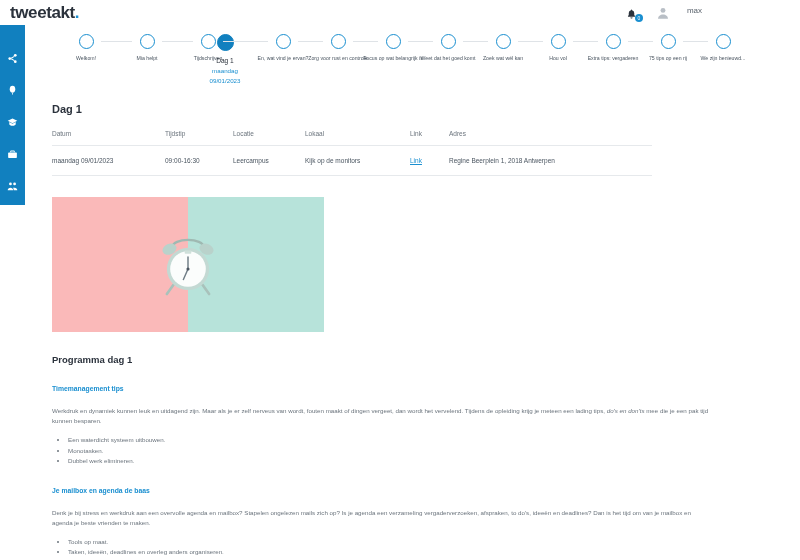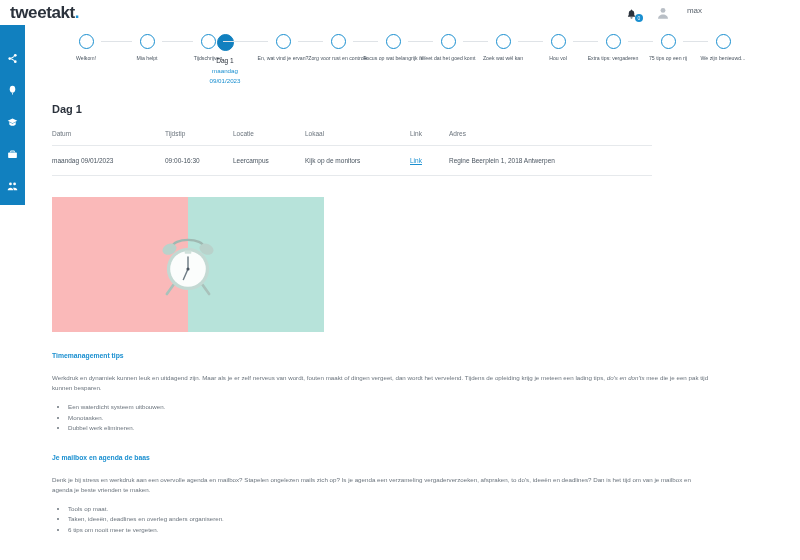--- a/index.html
+++ b/index.html
@@ -317,20 +317,21 @@
       <circle cx="50" cy="54" r="27" fill="#fbfdfc"></circle>
       <rect x="45" y="26" width="10" height="5" rx="1" fill="#cfe0da"></rect>
       <g stroke="#6f7d86" stroke-width="2.2" stroke-linecap="round">
         <path d="M50 54 L50 36"></path>
         <path d="M50 54 L43 70"></path>
       </g>
       <circle cx="50" cy="54" r="2.4" fill="#4a5560"></circle>
     </svg>
   </div>
 
+  <h2 class="section-title">Programma dag 1</h2>
 
   <h3 class="sub-title">Timemanagement tips</h3>
   <p class="body"><span>Werkdruk en dynamiek kunnen leuk en uitdagend zijn. Maar als je er zelf nerveus van wordt, fouten maakt of dingen vergeet, dan wordt het vervelend. Tijdens de opleiding krijg je meteen een lading tips, </span><em>do's en don'ts</em><span> mee die je een pak tijd kunnen besparen.</span></p>
   <ul class="bullets">
     <li>Een waterdicht systeem uitbouwen.</li>
     <li>Monotasken.</li>
     <li>Dubbel werk elimineren.</li>
   </ul>
 
   <h3 class="sub-title">Je mailbox en agenda de baas</h3>

